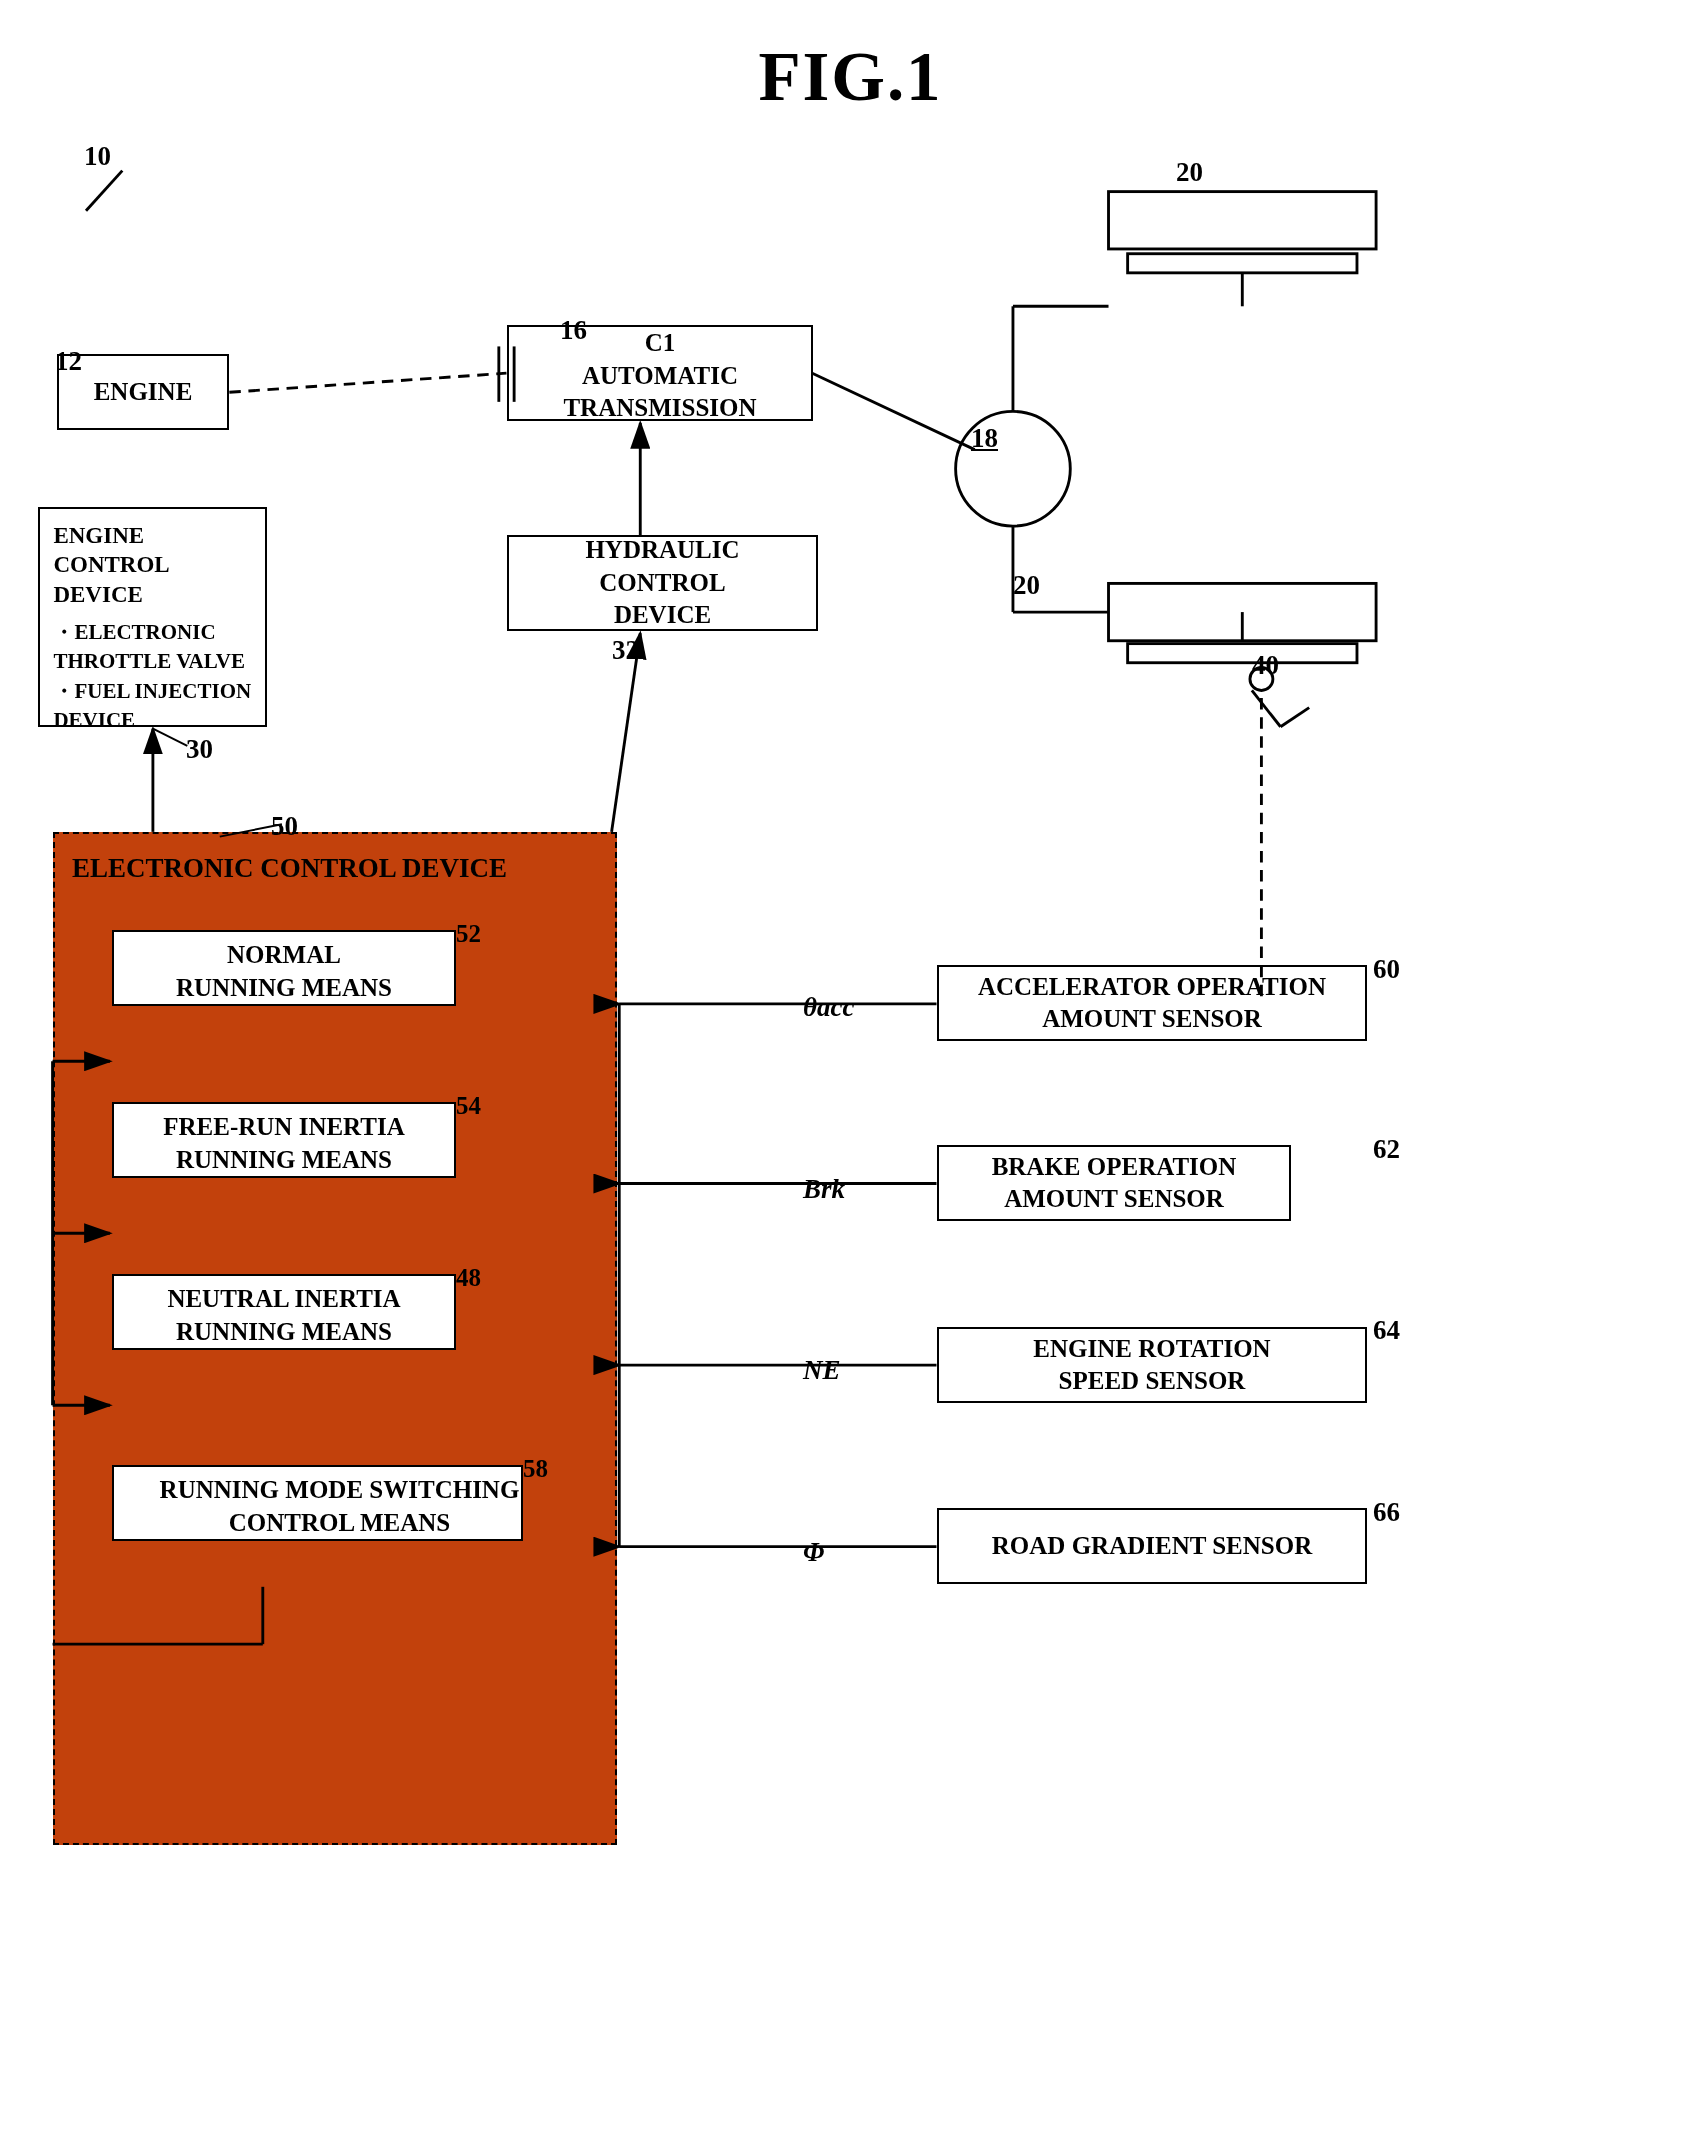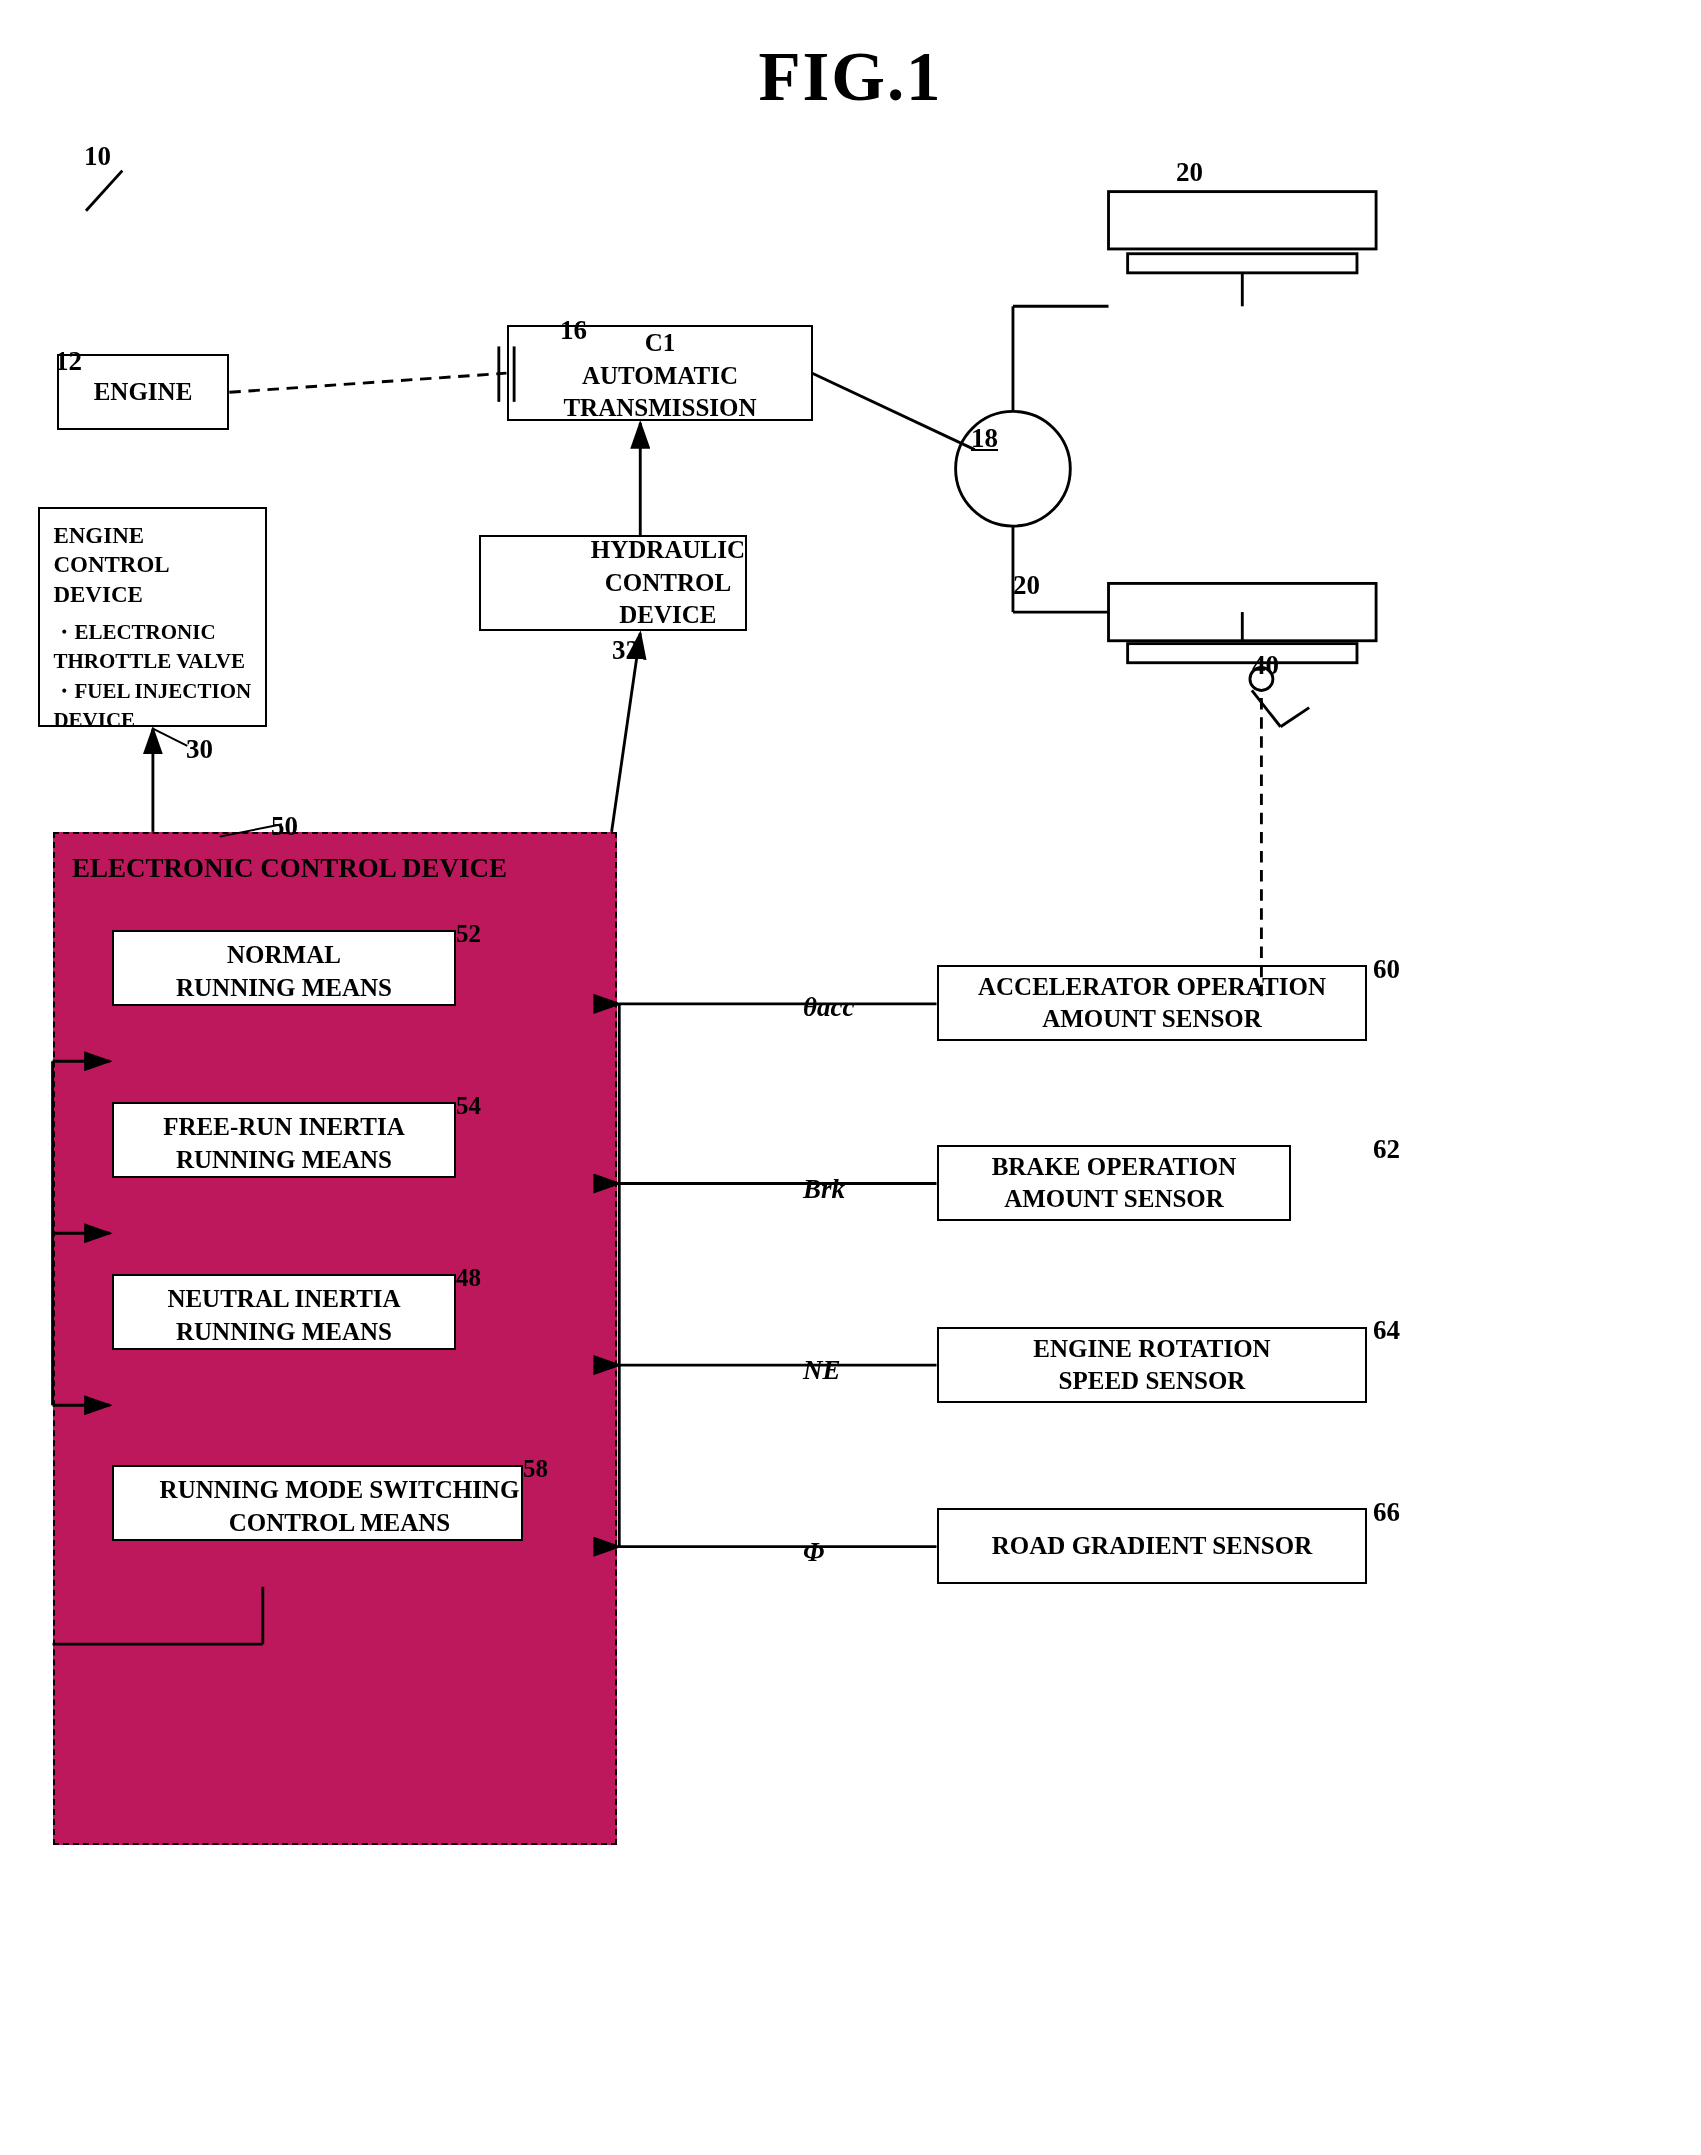--- a/index.html
+++ b/index.html
@@ -70,35 +70,34 @@
     
     .auto-trans-box {
       left: 507px;
       top: 325px;
       width: 306px;
       height: 96px;
     }
 
     
     .hydraulic-box {
-      left: 479px;
+      left: 507px;
       top: 535px;
-      width: 268px;
+      width: 311px;
       height: 96px;
-      justify-content: flex-end;
     }
 
     
     .ecd-box {
       left: 53px;
       top: 832px;
       width: 564px;
       height: 1013px;
       border: 2.9px dashed #000;
-      background: #be185d;
+      background: #c2410c;
     }
 
     
     .means-box {
       position: absolute;
       border: 2.9px solid #000;
       background: #fff;
       display: flex;
       align-items: flex-end;
       justify-content: center;

